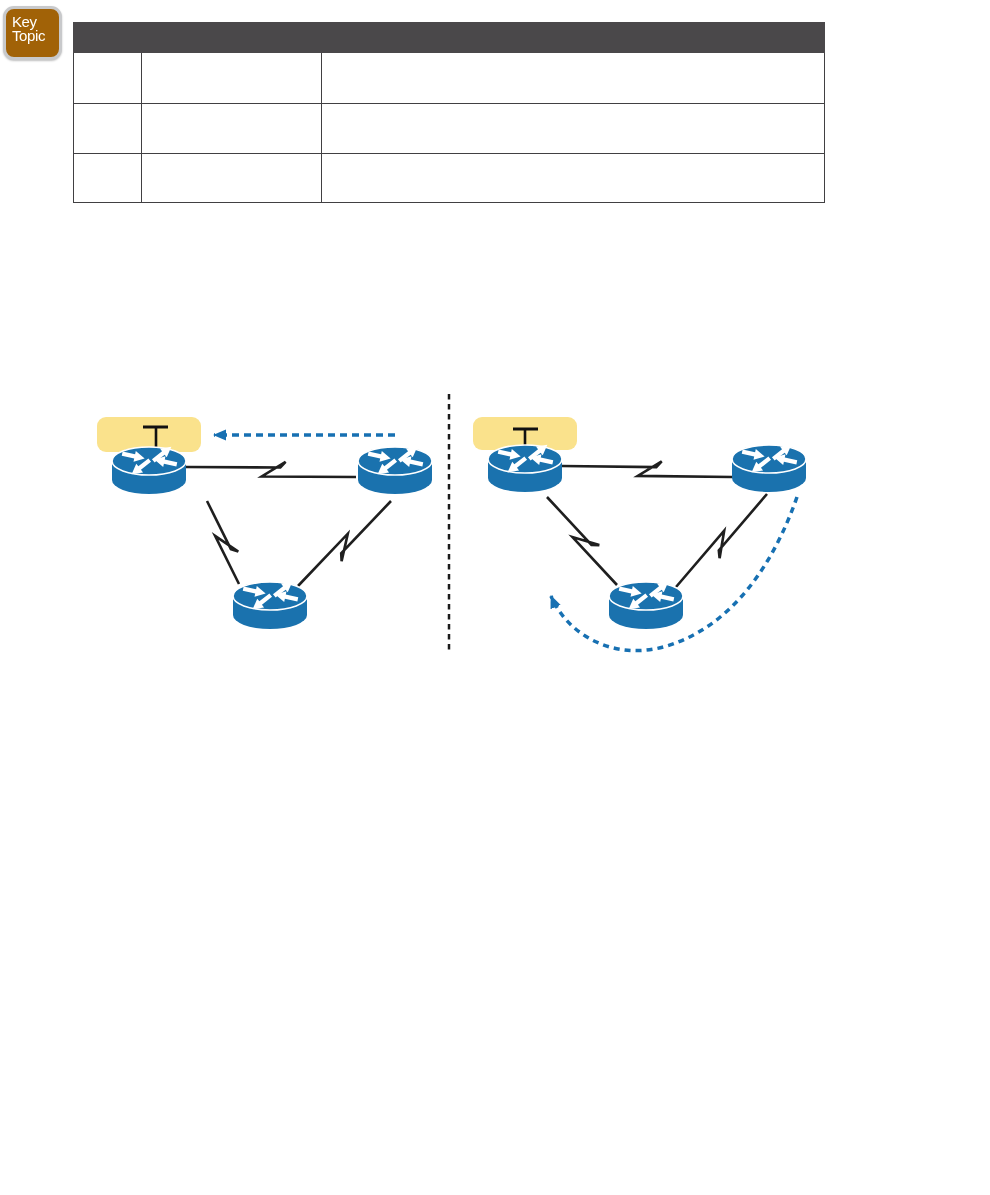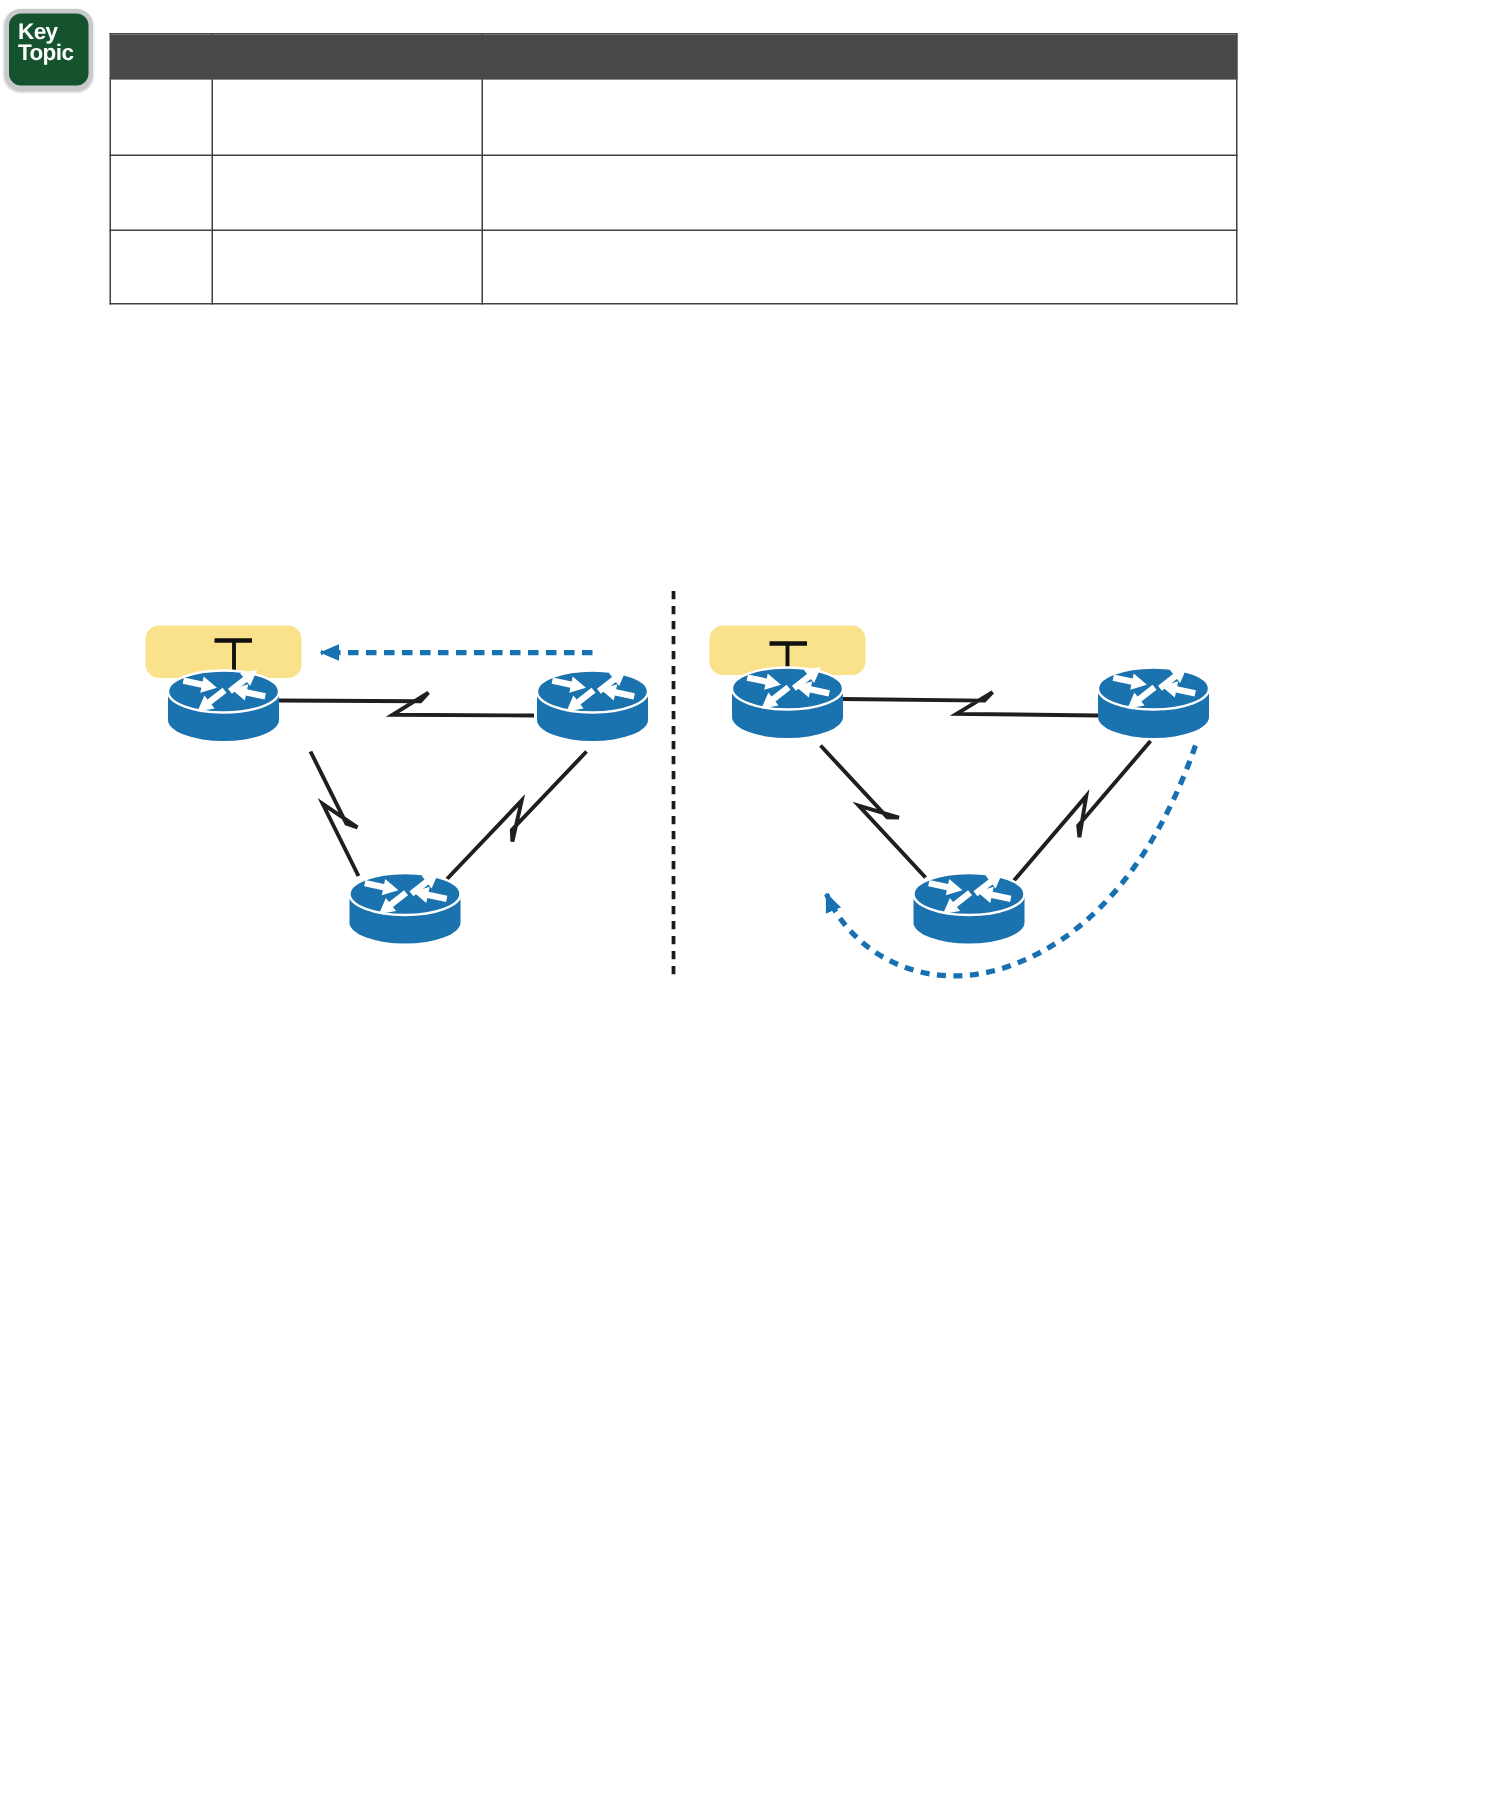--- a/index.html
+++ b/index.html
@@ -1,21 +1,21 @@
 <!DOCTYPE html>
 <html><head>
 <meta charset="utf-8">
 <style>
   html,body{margin:0;padding:0;background:#ffffff;}
   .page{position:relative;width:990px;height:1195px;background:#ffffff;overflow:hidden;
         font-family:"Liberation Sans",sans-serif;}
   
   .key-topic{position:absolute;left:3px;top:6px;width:59px;height:54px;box-sizing:border-box;
-             border-radius:11px;border:3px solid #C8C9CB;background:#14532d;
-             color:#ffffff;font-weight:bold;font-size:15px;line-height:14px;
+             border-radius:11px;border:3px solid #C8C9CB;background:#a16207;
+             color:#ffffff;font-weight:normal;font-size:15px;line-height:14px;
              padding:6px 0 0 6px;letter-spacing:-0.4px;
              box-shadow:0 1px 2px rgba(0,0,0,0.25);}
   
   table.key-table{position:absolute;left:73px;top:22px;border-collapse:collapse;table-layout:fixed;
                   border:1.5px solid #414042;}
   table.key-table thead th{background:#4A484A;border:1px solid #4A484A;padding:0;}
   table.key-table tbody td{background:#ffffff;border:1.4px solid #414042;padding:2px 6px;
                            font-size:13px;color:#222;vertical-align:top;}
   
   svg.diagram{position:absolute;left:0;top:0;pointer-events:none;}

